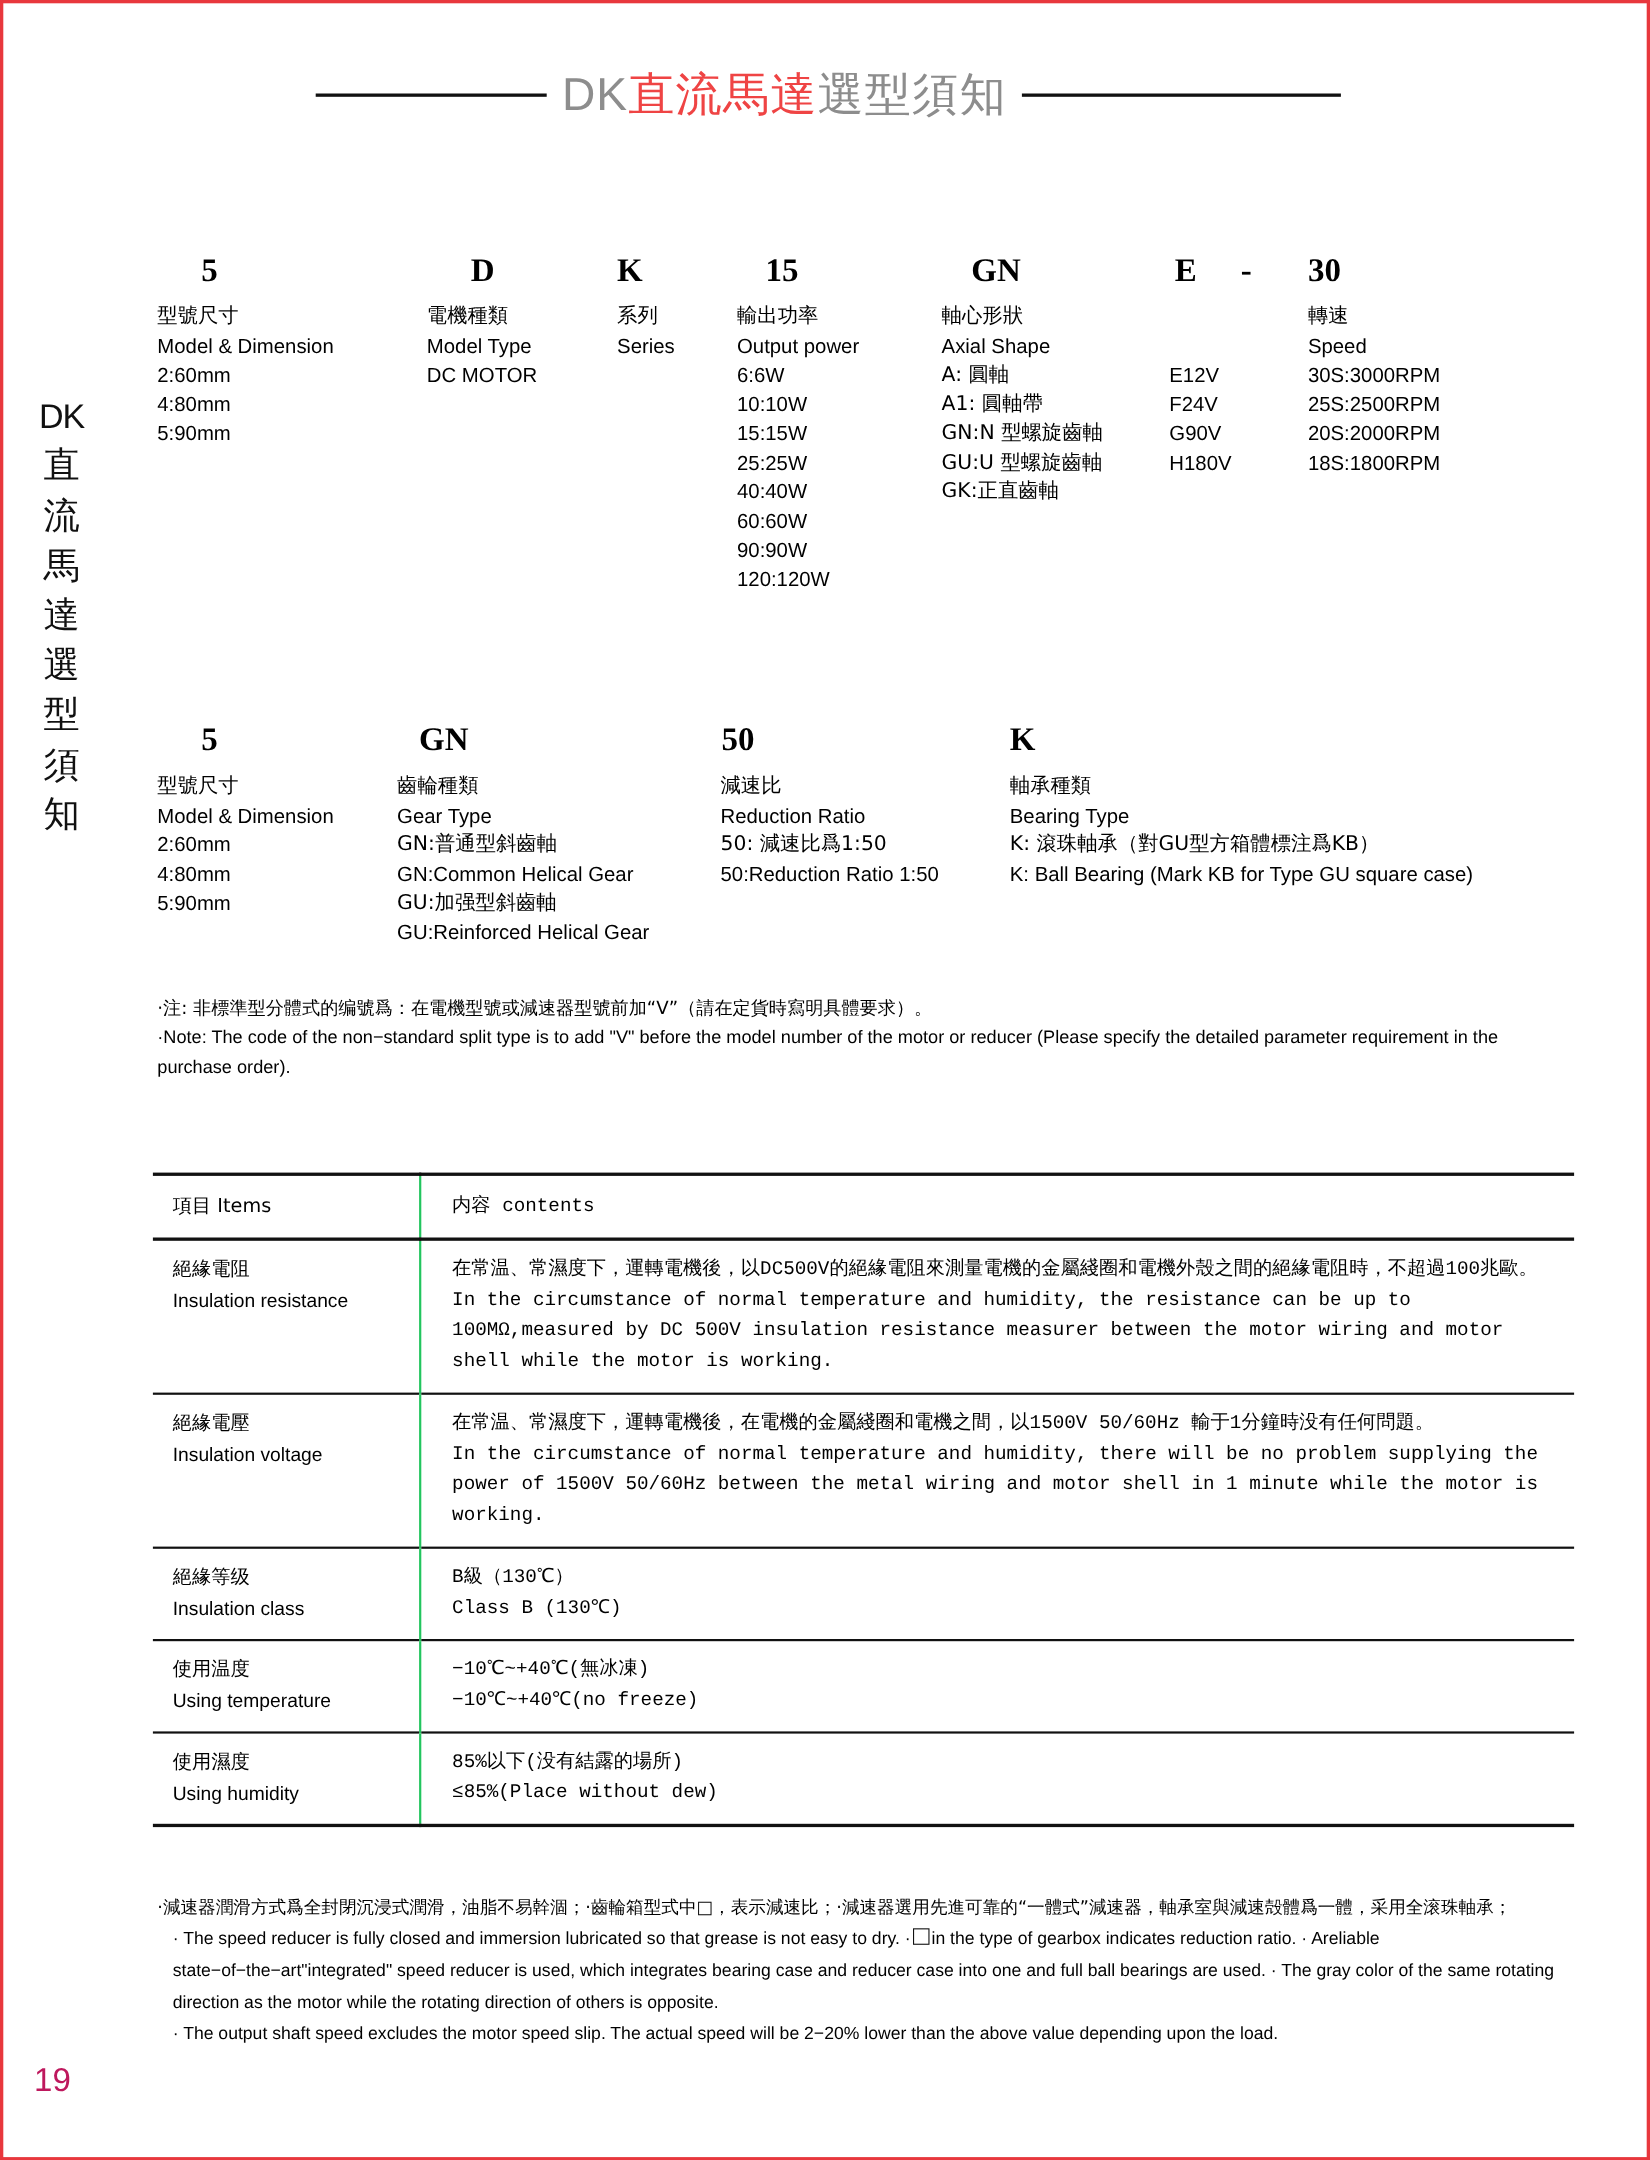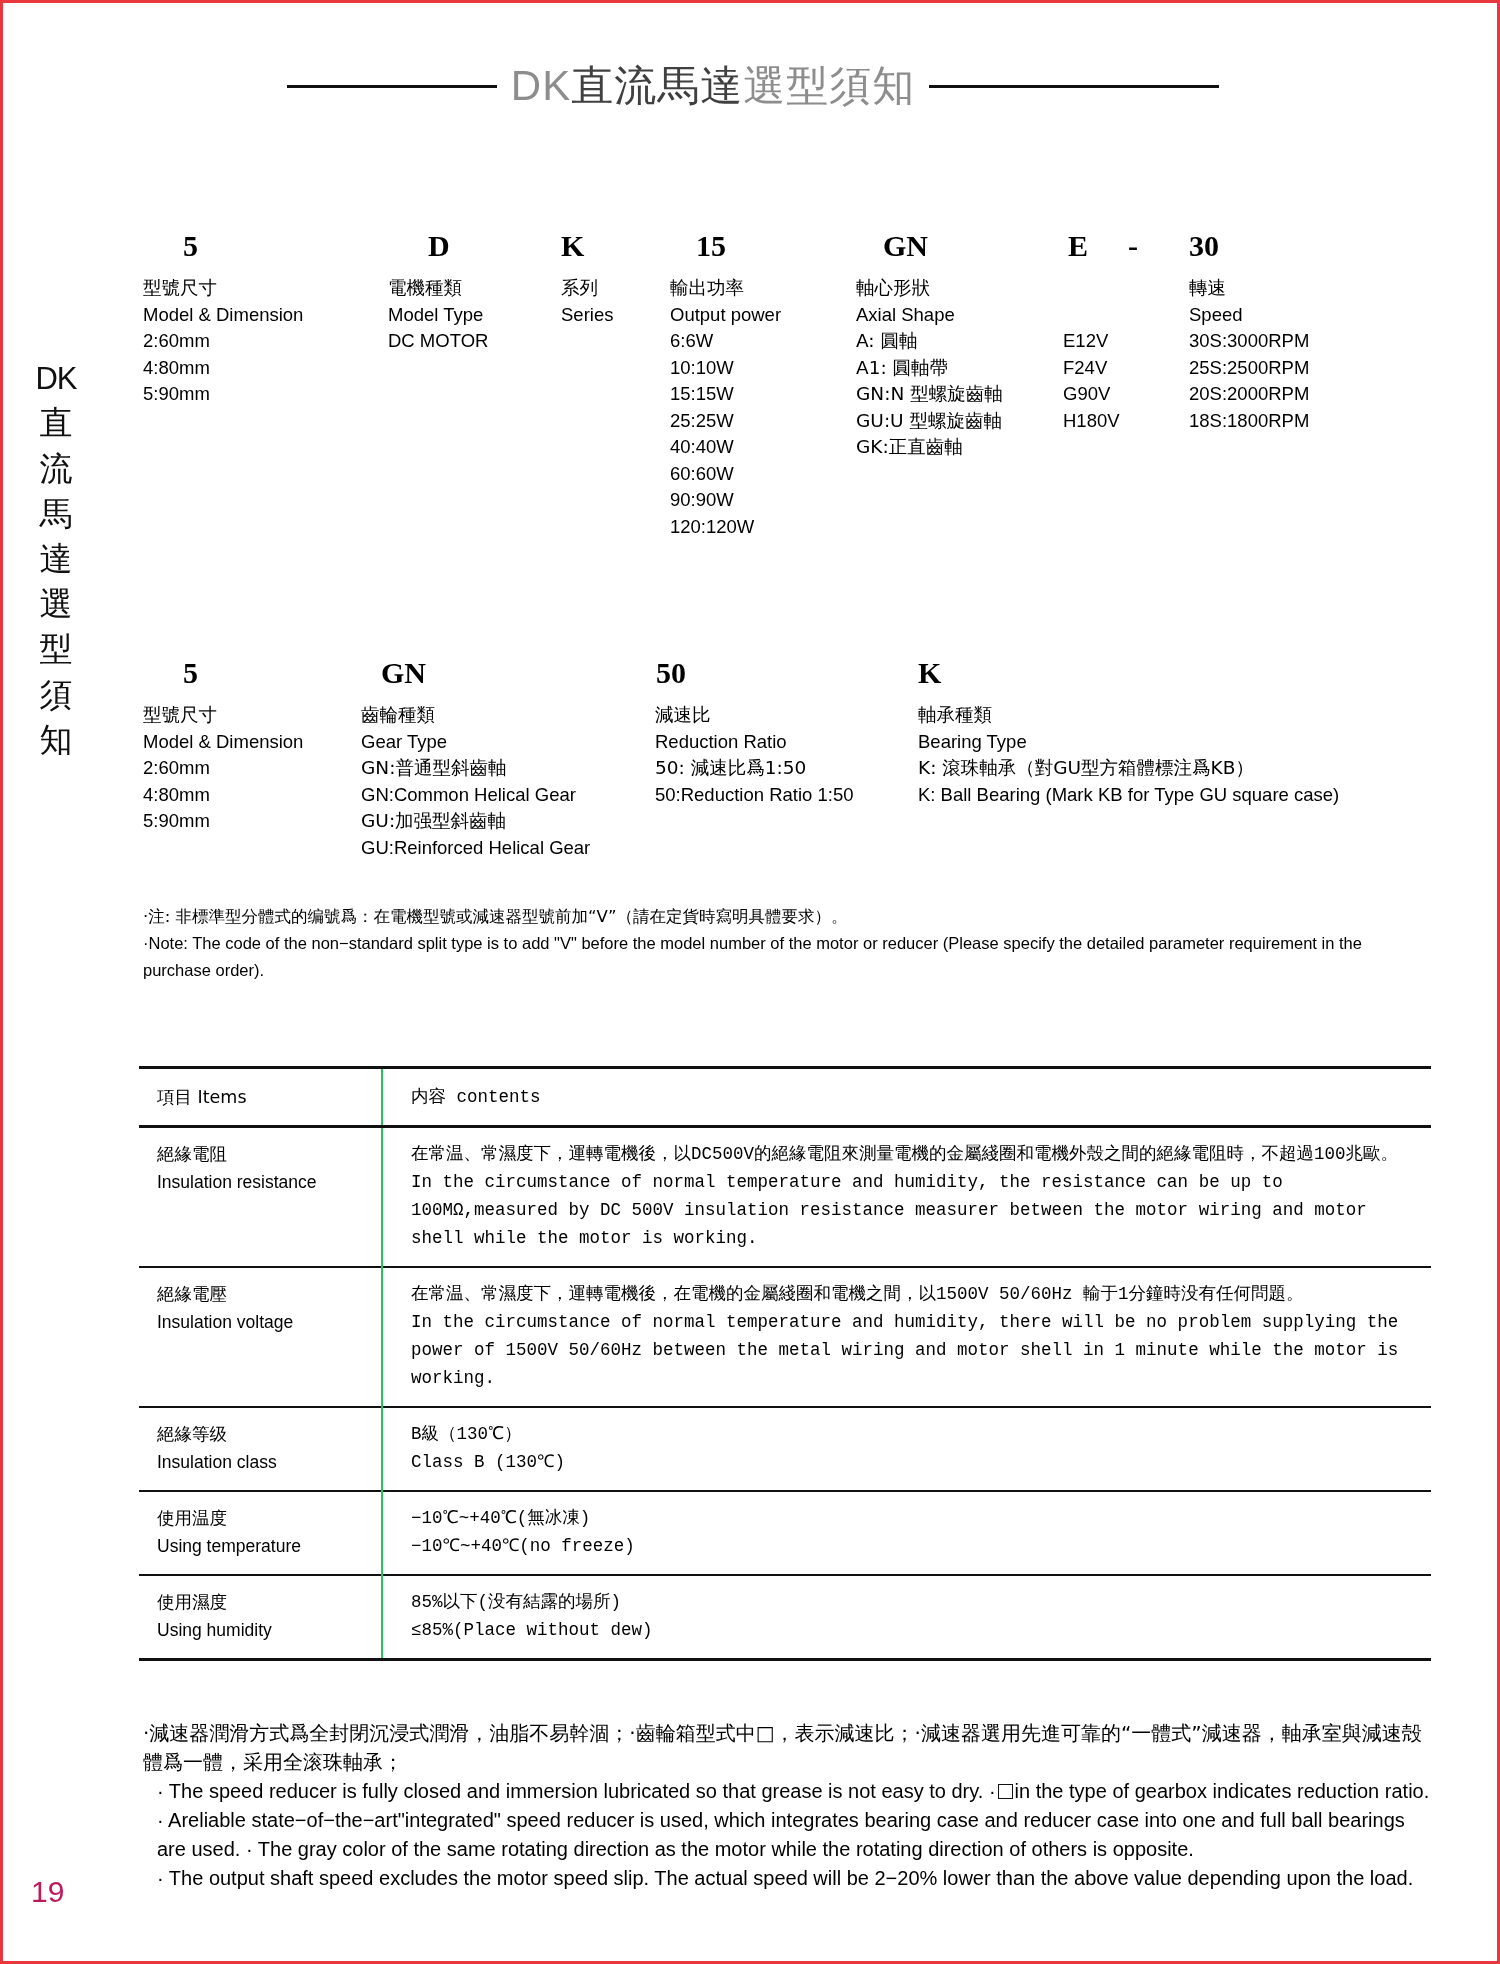--- a/index.html
+++ b/index.html
@@ -38,21 +38,21 @@
   .title-rule.left { margin-right: 14px; }
   .title-rule.right { margin-left: 14px; width: 290px; }
   .title-text {
     font-size: 42px;
     letter-spacing: 1px;
     white-space: nowrap;
     font-weight: 400;
     line-height: 1;
   }
   .t-gray { color: #8d8d8d; }
-  .t-black { color: #404040; }
+  .t-black { color: #ef4444; }
 
   
   .side-tab {
     position: absolute;
     left: 24px;
     top: 355px;
     width: 58px;
     text-align: center;
     font-size: 33px;
     line-height: 1.37;
@@ -127,21 +127,21 @@
   .spec-table .cn { display: block; }
   .spec-table .en { display: block; }
   .spec-table td.col-content { padding-left: 28px; font-family: Liberation Mono, monospace; }
 
   
   .footnotes {
     position: absolute;
     left: 140px;
     top: 1716px;
     width: 1295px;
-    font-size: 20px;
+    font-size: 16px;
     line-height: 29px;
   }
   .footnotes p { margin: 0; }
   .fn-indent { padding-left: 14px; }
   .boxglyph {
     display: inline-block;
     width: 13px;
     height: 13px;
     border: 1.5px solid #111;
     vertical-align: -1px;

